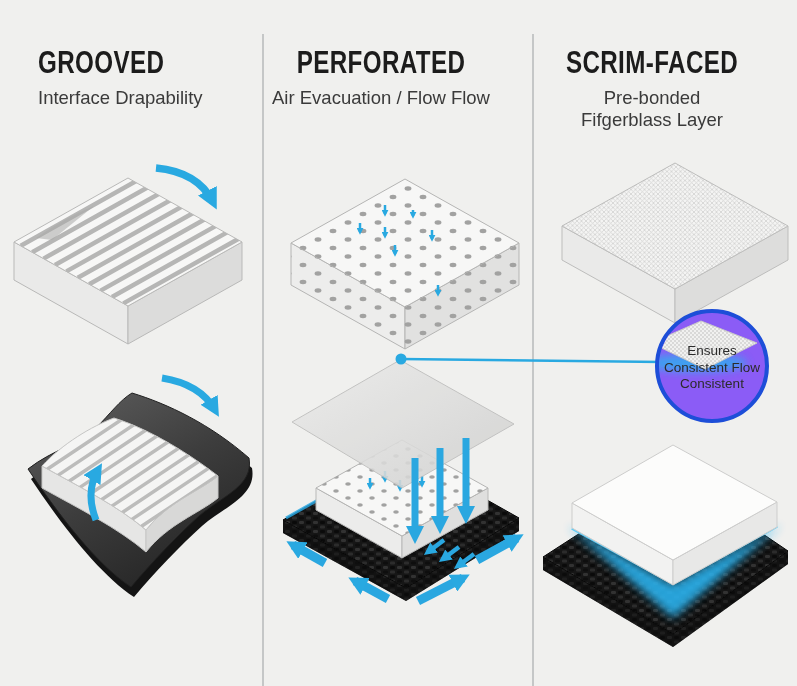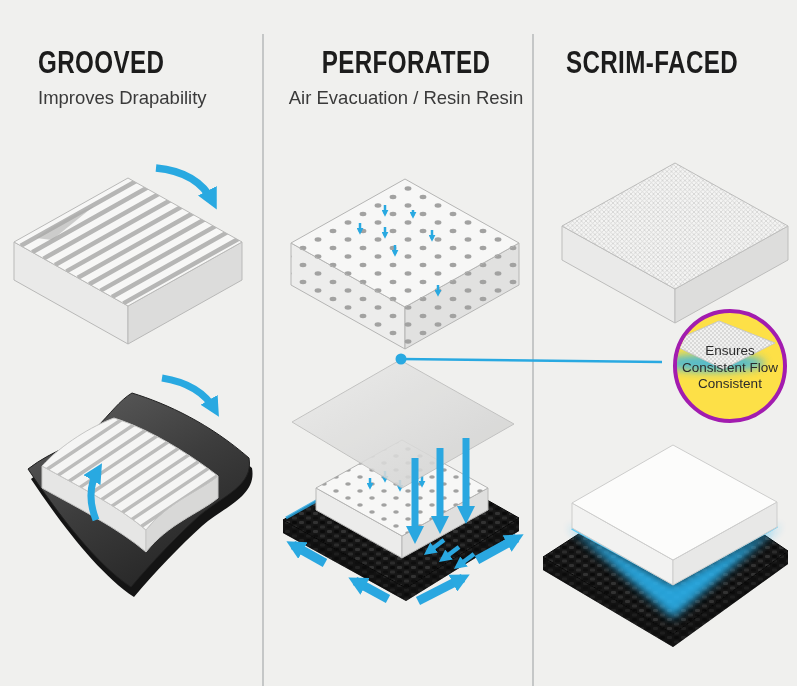--- a/index.html
+++ b/index.html
@@ -10,48 +10,52 @@
   .col-title{display:block;font-weight:700;font-size:31px;line-height:34px;color:#1c1c1c;
              letter-spacing:.5px;transform:scaleX(.78);white-space:nowrap;}
   .origin-left{transform-origin:left center;}
   .origin-center{transform-origin:center center;}
   .col-sub{display:block;font-size:18.5px;line-height:22px;color:#3a3a3a;margin-top:7px;}
   .col-sub span{display:block;}
   .center{text-align:center;}
   .illus{position:absolute;z-index:2;}
   #connector-layer{position:absolute;left:0;top:0;z-index:5;pointer-events:none;}
   #callout{position:absolute;left:655px;top:309px;width:106px;height:106px;border-radius:50%;
-           background:#fde047;border:4px solid #a21caf;overflow:hidden;z-index:6;margin-left:18px;}
+           background:#8b5cf6;border:4px solid #1d4ed8;overflow:hidden;z-index:6;}
   #callout svg{position:absolute;left:0;top:0;}
   #callout .callout-text{position:absolute;left:0;top:30px;width:100%;text-align:center;
            font-size:13.5px;line-height:16.5px;color:#2b2b2b;}
   #callout .callout-text span{display:block;}
 </style>
 </head>
 <body>
 
 <div id="canvas">
 
   <div class="divider" style="left:262px"></div>
   <div class="divider" style="left:532px"></div>
 
   <div class="col-header" style="left:38px;width:215px;z-index:3">
     <span class="col-title origin-left">GROOVED</span>
     <span class="col-sub">
-      <span>Improves Drapability</span>
+      <span>Interface Drapability</span>
     </span>
   </div>
-  <div class="col-header center" style="left:272px;width:268px;z-index:3">
+  <div class="col-header center" style="left:247px;width:268px;z-index:3">
     <span class="col-title origin-center">PERFORATED</span>
     <span class="col-sub">
-      <span>Air Evacuation / Resin Resin</span>
+      <span>Air Evacuation / Flow Flow</span>
     </span>
   </div>
   <div class="col-header center" style="left:533px;width:238px;z-index:3">
     <span class="col-title origin-center">SCRIM-FACED</span>
+    <span class="col-sub">
+      <span>Pre-bonded</span>
+      <span>Fifgerblass Layer</span>
+    </span>
   </div>
 
   <svg class="illus" style="left:6px;top:152px" width="245" height="200" viewBox="0 0 245 200">
     <defs>
       <clipPath id="clip-g1">
           <path d="M8 90 L122 26 L236 90 L122 154 Z"></path>
         </clipPath>
       <marker id="ah-a" viewBox="0 0 10 10" refX="6" refY="5" markerWidth="2.8" markerHeight="2.8" orient="auto">
         <path d="M0 0 L10 5 L0 10 Z" fill="#29a9e1"></path>
         </marker>

